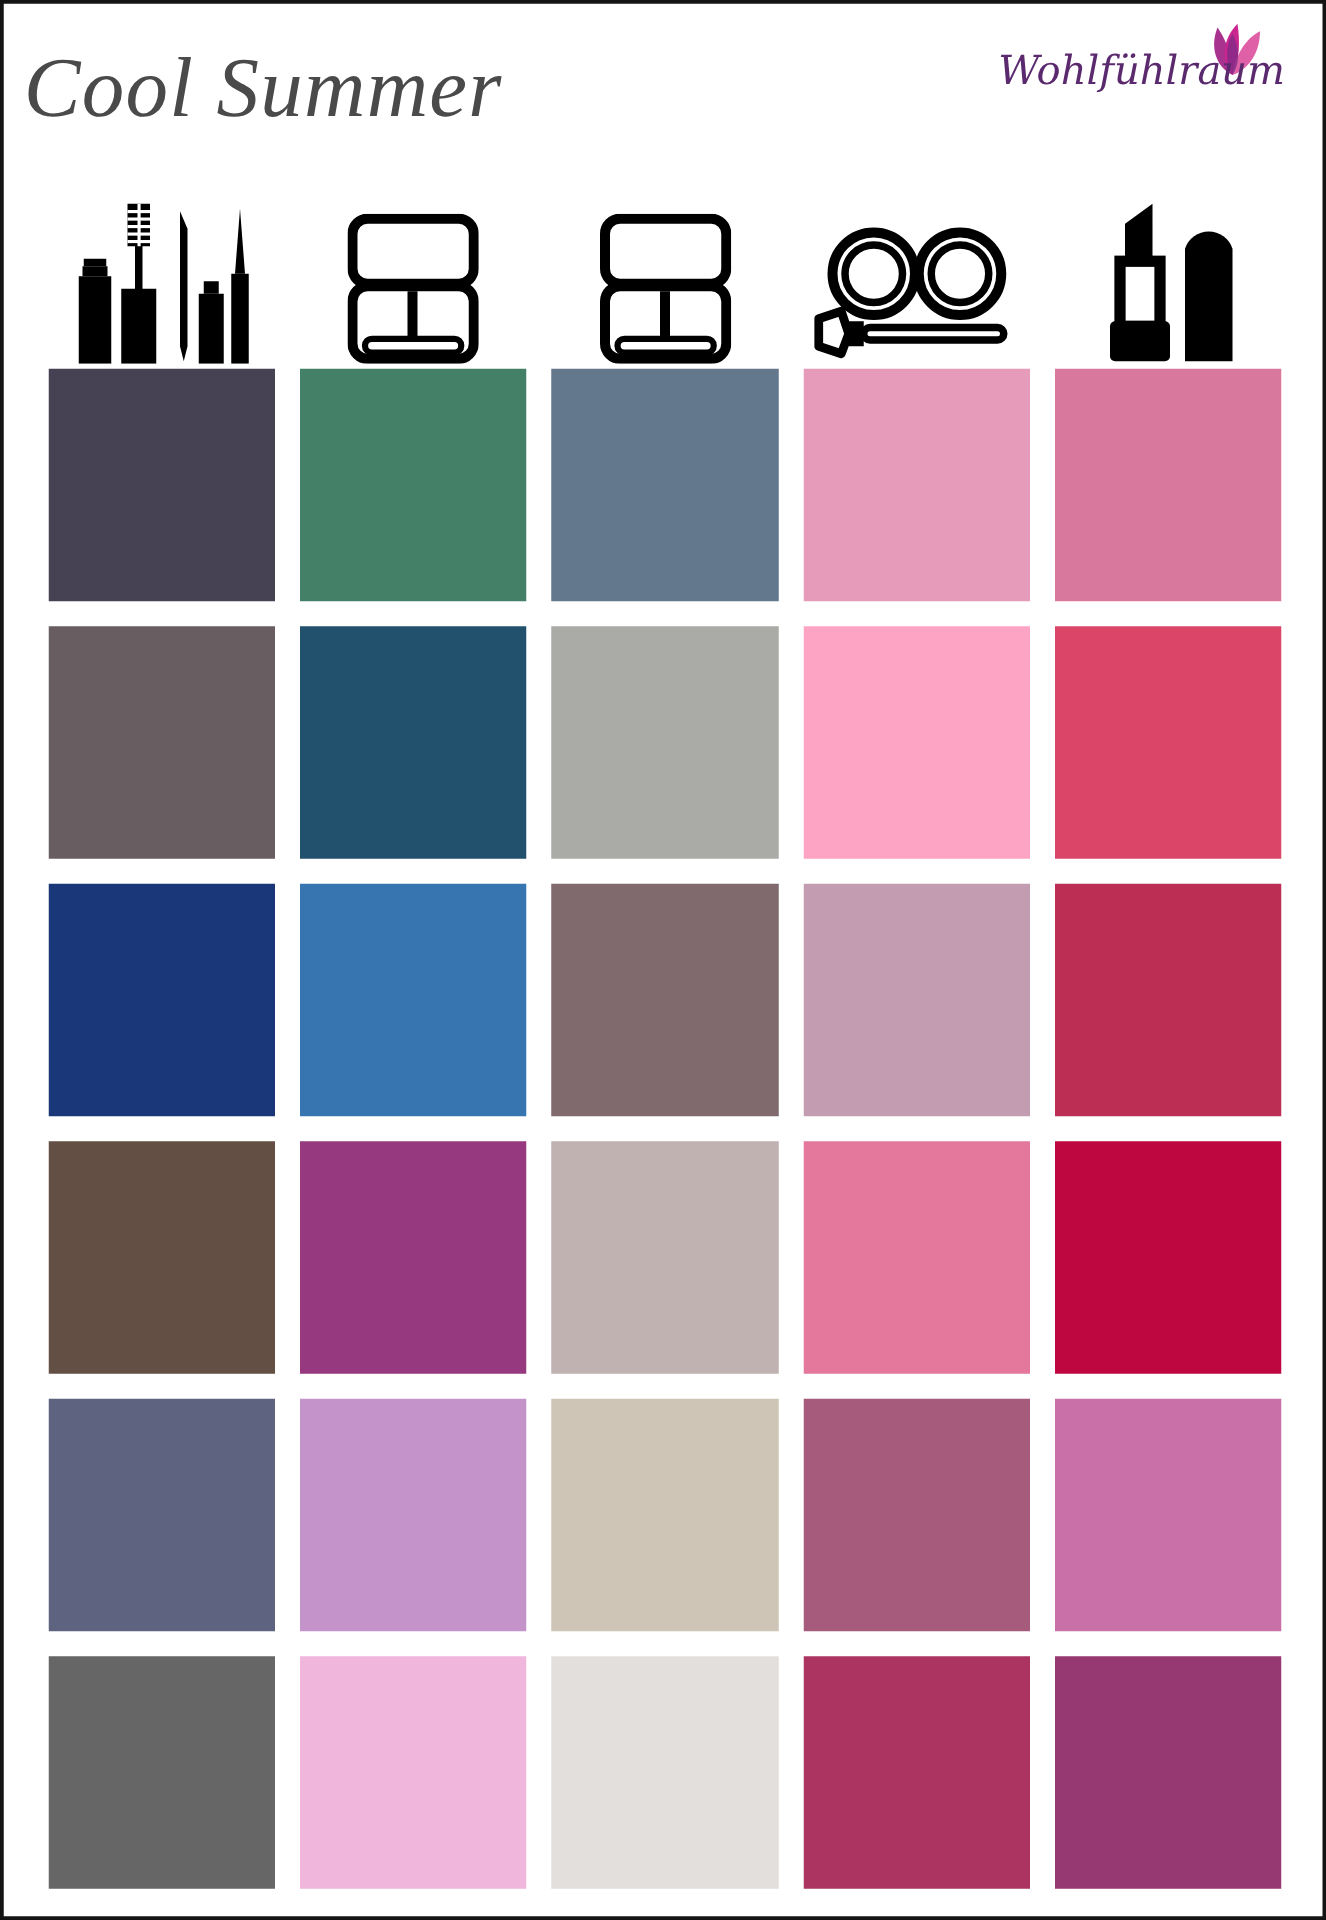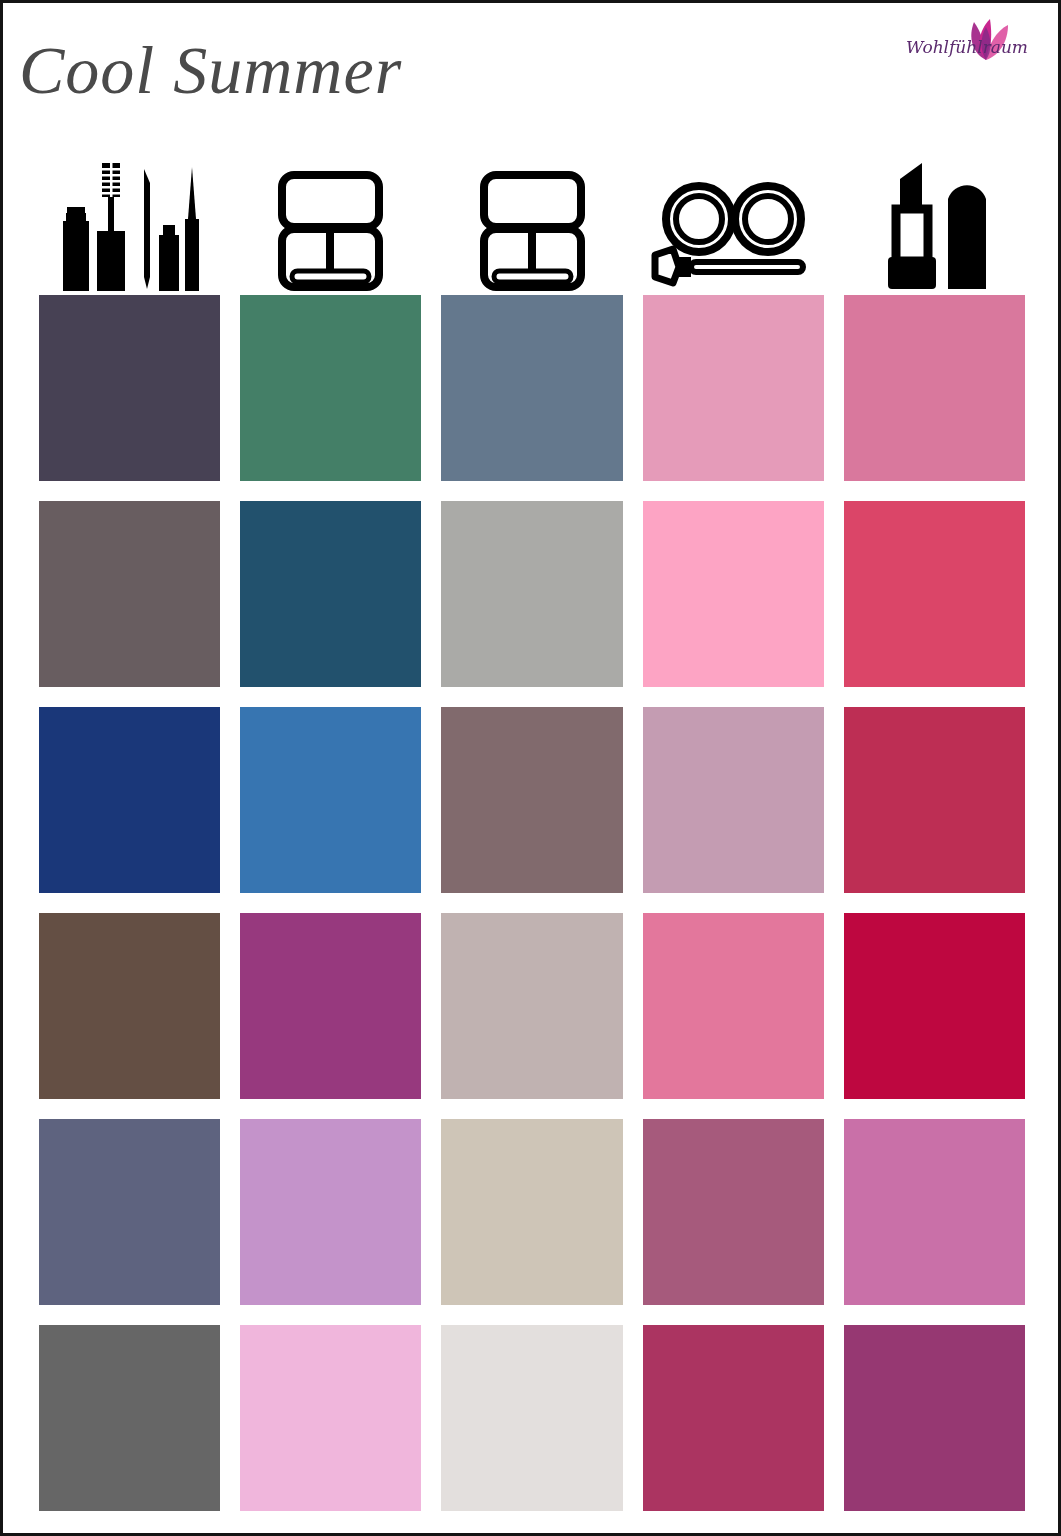--- a/index.html
+++ b/index.html
@@ -50,21 +50,21 @@
     top: 2px;
     width: 52px;
     height: 44px;
   }
   #brand-name {
     position: absolute;
     right: 12px;
     top: 22px;
     font-family: "DejaVu Serif", serif;
     font-style: italic;
-    font-size: 17px;
+    font-size: 32px;
     color: #5b2a6e;
     white-space: nowrap;
   }
 
   
   #icon-row {
     position: absolute;
     left: 36px;
     top: 148px;
     width: 986px;

